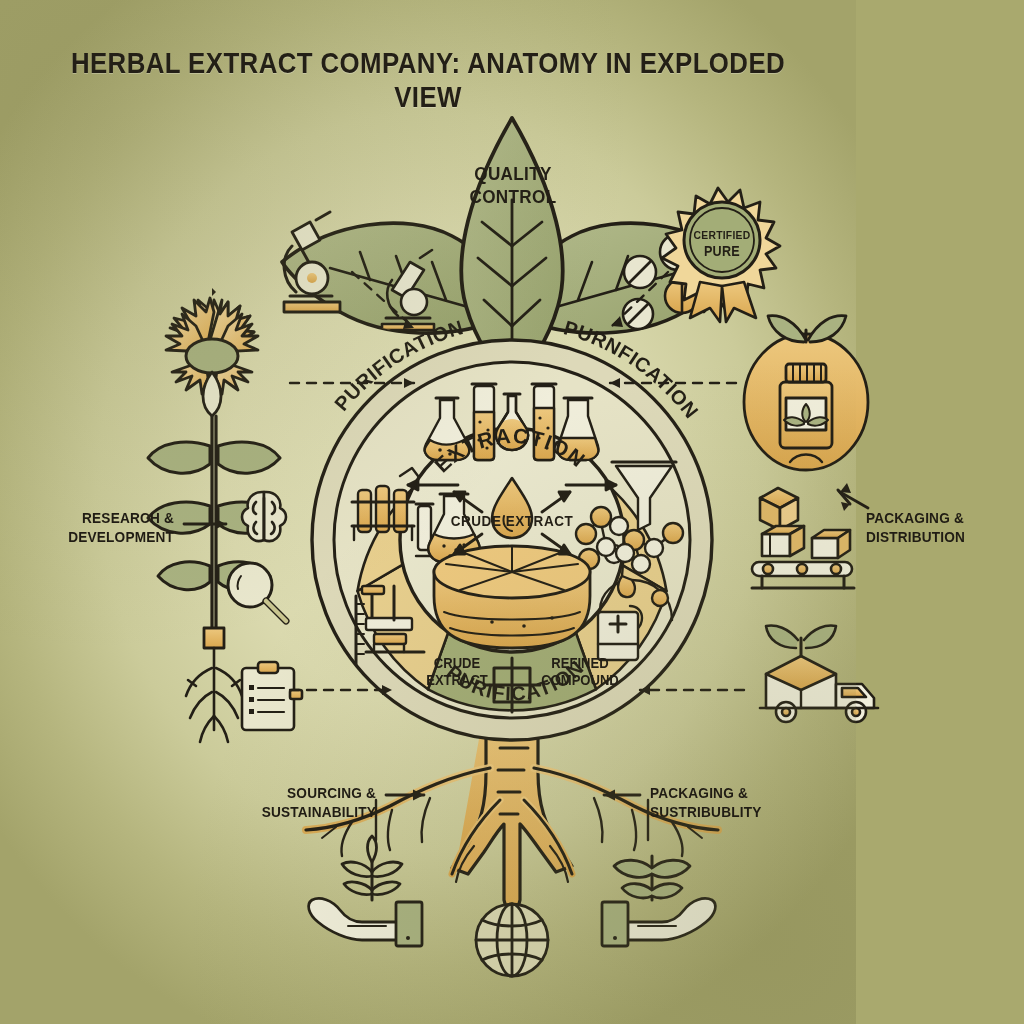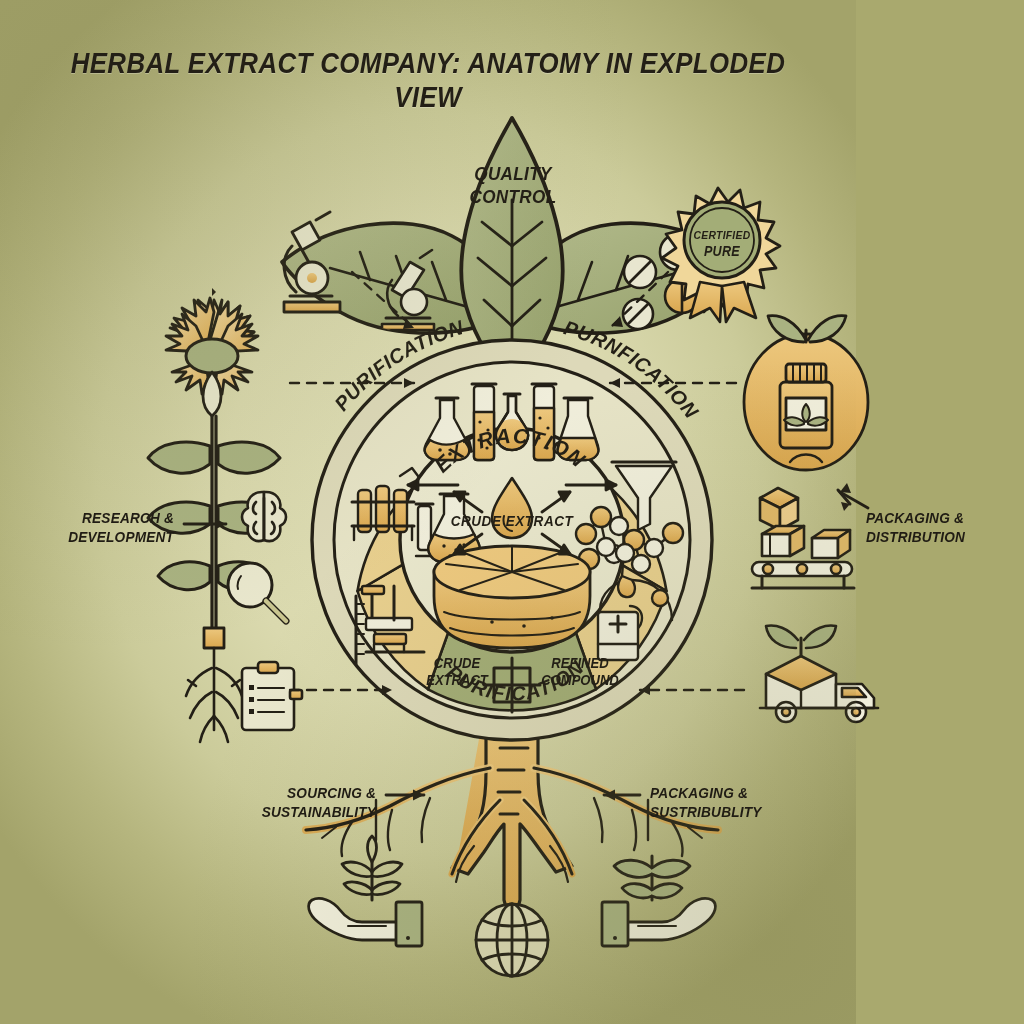--- a/index.html
+++ b/index.html
@@ -5,21 +5,20 @@
   html,body{margin:0;padding:0;}
   body{
     width:1024px;height:1024px;overflow:hidden;
     font-family:"Liberation Sans",sans-serif;
     background:#a9a96e;
   }
   #stage{
     position:relative;width:856px;height:1024px;
     background:
       radial-gradient(ellipse 62% 58% at 50% 47%, #e0dfb8 0%, #dad9ae 38%, #cbcb9a 62%, #b5b57e 82%, #a3a36a 100%);
-    font-style: italic;
   }
   #stage:after{
     content:"";position:absolute;inset:0;pointer-events:none;
     background:
       radial-gradient(circle at 12% 12%, rgba(120,120,70,.20), transparent 45%),
       radial-gradient(circle at 90% 92%, rgba(110,110,60,.22), transparent 48%);
   }
   .lyr{position:absolute;inset:0;}
   svg{position:absolute;left:0;top:0;overflow:visible;}
 

